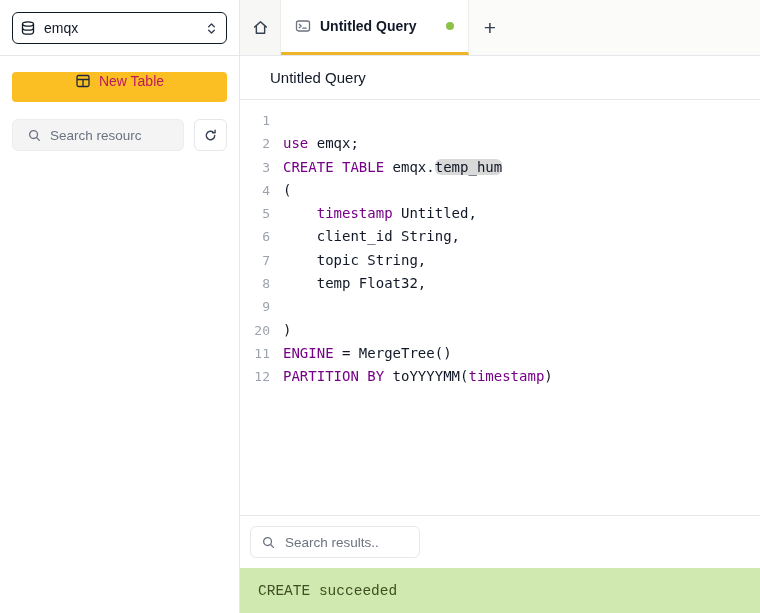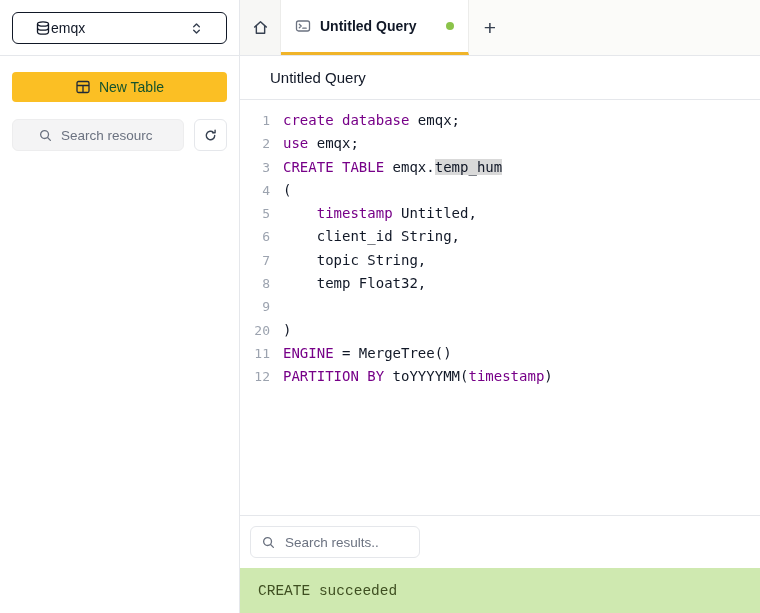--- a/index.html
+++ b/index.html
@@ -9,34 +9,34 @@
     font-family: "Liberation Sans", sans-serif;
     background: #ffffff; color: #111827;
   }
   .app { display: flex; width: 760px; height: 613px; }
 
   
   .sidebar { width: 240px; flex-shrink: 0; border-right: 1px solid var(--border-gray, #e5e7eb); display: flex; flex-direction: column; background: #fff; }
   .sidebar-top { height: 56px; border-bottom: 1px solid var(--border-gray, #e5e7eb); padding: 12px; }
   .db-select {
     height: 32px; width: 100%; border: 1px solid #111827; border-radius: 6px;
-    display: flex; align-items: center; padding: 0 22px; background: #fff; cursor: pointer;
+    display: flex; align-items: center; gap: 8px; padding: 0 7px; background: #fff; cursor: pointer;
   }
   .db-select .value { flex: 1; font-size: 14px; font-weight: 500; color: #111827; text-align: left; }
   .sidebar-body { padding: 16px 12px; display: flex; flex-direction: column; gap: 17px; }
   .new-table-btn {
     height: 30px; width: 100%; border: none; border-radius: 4px;
-    background: var(--accent-yellow, #fbbf24); color: #14532d;
+    background: var(--accent-yellow, #fbbf24); color: #be185d;
     font-family: "Liberation Sans", sans-serif; font-size: 14px; font-weight: 500;
-    display: flex; align-items: center; justify-content: center; gap: 8px; cursor: pointer;
+    display: flex; align-items: flex-start; justify-content: center; gap: 8px; cursor: pointer;
   }
   .search-row { display: flex; gap: 10px; }
   .search-box {
     flex: 1; height: 32px; background: #f4f4f5; border: 1px solid #ededee; border-radius: 6px;
-    display: flex; align-items: center; gap: 6px; padding: 0 25px; overflow: hidden;
+    display: flex; align-items: center; gap: 6px; padding: 0 14px; overflow: hidden;
   }
   .search-box input {
     border: none; outline: none; background: transparent; width: 100%;
     font-family: "Liberation Sans", sans-serif; font-size: 13.5px; color: #374151;
   }
   .search-box input::placeholder { color: #6b7280; }
   .refresh-btn {
     width: 33px; height: 32px; flex-shrink: 0; background: #fff;
     border: 1px solid var(--border-gray, #e5e7eb); border-radius: 6px;
     display: flex; align-items: center; justify-content: center; cursor: pointer;
@@ -72,21 +72,21 @@
     font-family: "DejaVu Sans Mono", "Liberation Mono", monospace; font-size: 14px; cursor: text;
   }
   .code-row { display: flex; height: 23.3px; line-height: 23.3px; }
   .line-num {
     width: 24px; margin-left: 6px; margin-right: 13px; flex-shrink: 0;
     text-align: right; color: var(--line-number-gray, #9ca3af); font-size: 13px; user-select: none;
   }
   .code-text { white-space: pre; color: #111827; }
   .tok-plain { color: #111827; }
   .tok-kw { color: var(--keyword-purple, #770088); }
-  .tok-sel { color: #111827; background: var(--selection-gray, #d9d9d9); }
+  .tok-sel { color: #111827; background: var(--selection-gray, #d9d9d9); border-radius: 6px; }
 
   
   .results-bar { flex-shrink: 0; border-top: 1px solid var(--border-gray, #e5e7eb); padding: 10px; background: #fff; }
   .results-search {
     width: 170px; height: 32px; background: #fff; border: 1px solid var(--border-gray, #e5e7eb);
     border-radius: 6px; display: flex; align-items: center; gap: 7px; padding: 0 10px; overflow: hidden;
   }
   .results-search input {
     border: none; outline: none; background: transparent; width: 100%;
     font-family: "Liberation Sans", sans-serif; font-size: 13.5px; color: #374151;
@@ -182,21 +182,20 @@
     </div>
 
     <div class="query-header">
       <span class="query-title">Untitled Query</span>
     </div>
 
     <div class="editor">
       <div id="code-lines">
           <div class="code-row">
             <span class="line-num">1</span>
-            <span class="code-text"><span class="tok-kw">create database</span><span class="tok-plain"> emqx;</span></span>
           </div>
           <div class="code-row">
             <span class="line-num">2</span>
             <span class="code-text"><span class="tok-kw">use</span><span class="tok-plain"> emqx;</span></span>
           </div>
           <div class="code-row">
             <span class="line-num">3</span>
             <span class="code-text"><span class="tok-kw">CREATE TABLE</span><span class="tok-plain"> emqx.</span><span class="tok-sel">temp_hum</span></span>
           </div>
           <div class="code-row">

